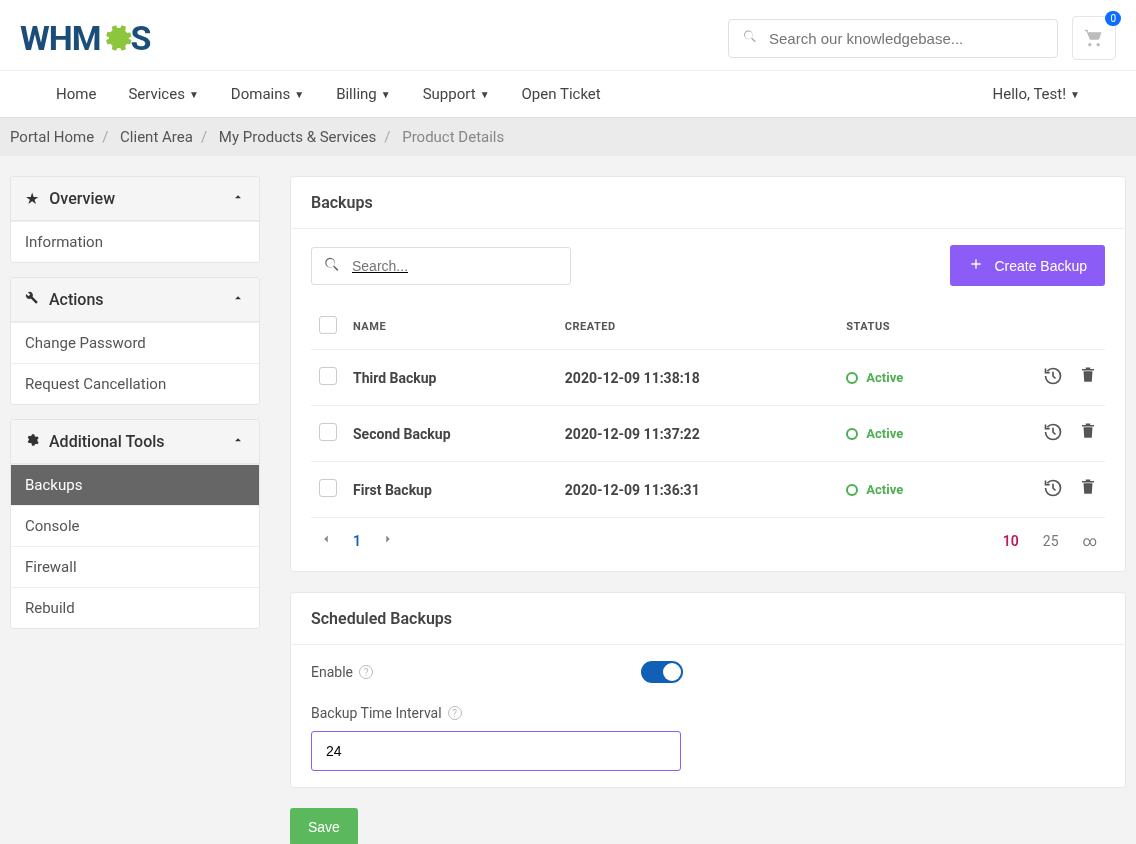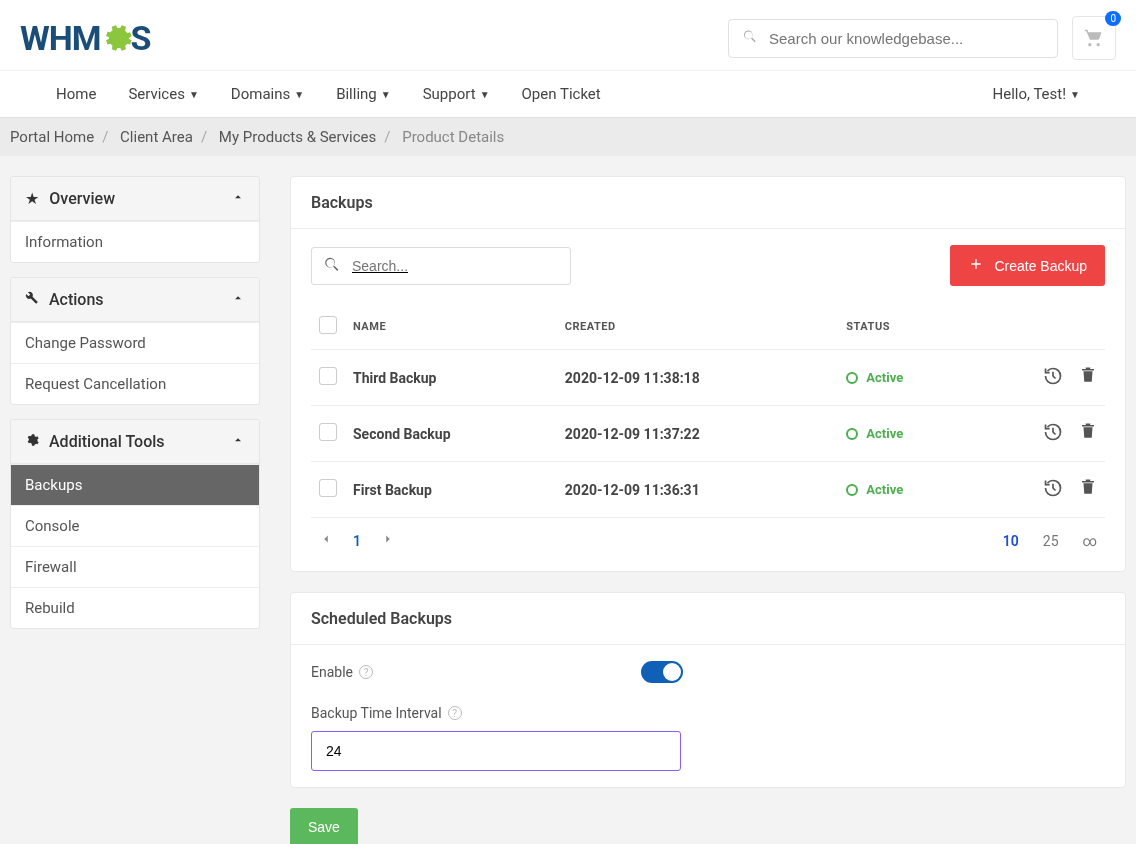--- a/index.html
+++ b/index.html
@@ -38,37 +38,37 @@
 
 .main-col { flex: 1; display: flex; flex-direction: column; gap: 20px; }
 .card { background: #fff; border: 1px solid #e8e8e8; border-radius: 4px; }
 .card-header { padding: 16px 20px; font-size: 16px; font-weight: 600; color: #444; border-bottom: 1px solid #eee; }
 .card-body { padding: 16px 20px; }
 
 .top-controls { display: flex; justify-content: space-between; align-items: center; margin-bottom: 18px; }
 .table-search { position: relative; width: 260px; }
 .table-search input { width: 100%; padding: 10px 12px 10px 40px; border: 1px solid #ddd; border-radius: 3px; font-size: 14px; text-decoration: underline; }
 .table-search .sicon { position: absolute; left: 12px; top: 50%; transform: translateY(-50%); color: #666; }
-.btn-primary { background: #ef4444; color: #fff; border: none; padding: 11px 18px; border-radius: 3px; font-size: 14px; font-weight: 500; display: flex; align-items: center; gap: 10px; cursor: pointer; }
+.btn-primary { background: #8b5cf6; color: #fff; border: none; padding: 11px 18px; border-radius: 3px; font-size: 14px; font-weight: 500; display: flex; align-items: center; gap: 10px; cursor: pointer; }
 
 .data-table { width: 100%; border-collapse: collapse; }
 .data-table th { text-align: left; padding: 12px 8px; font-size: 11px; font-weight: 700; letter-spacing: 0.5px; color: #555; border-bottom: 1px solid #eee; }
 .data-table td { padding: 16px 8px; border-bottom: 1px solid #eee; font-size: 14px; color: #444; font-weight: bold; }
 .data-table th:first-child, .data-table td:first-child { width: 34px; }
 .chk { width: 18px; height: 18px; border: 1px solid #ccc; border-radius: 3px; display: inline-block; }
 .status-active { color: #4caf50; display: flex; align-items: center; gap: 8px; font-size: 13px;}
 .status-dot { width: 12px; height: 12px; border: 2px solid #4caf50; border-radius: 50%; }
 .row-actions { display: flex; gap: 16px; justify-content: flex-end; }
 .action-icon { color: #555; cursor: pointer; }
 
 .pager { display: flex; justify-content: space-between; align-items: center; padding: 14px 8px 6px; }
 .pager-left { display: flex; align-items: center; gap: 20px; color: #888; }
 .pager-left .pgnum { color: #1160b7; font-weight: 600; }
 .pager-right { display: flex; gap: 24px; color: #777; }
-.pager-right .active-size { color: #1d4ed8; font-weight: 600; }
+.pager-right .active-size { color: #be185d; font-weight: 600; }
 
 .form-row { display: flex; align-items: center; margin-bottom: 22px; }
 .form-row .lbl { width: 330px; color: #555; font-size: 14px; display:flex; align-items:center; gap:6px;}
 .help-icon { width:14px; height:14px; border:1px solid #bbb; border-radius:50%; font-size:10px; color:#bbb; display:inline-flex; align-items:center; justify-content:center;}
 .toggle { width: 42px; height: 22px; background: #1160b7; border-radius: 11px; position: relative; cursor: pointer; }
 .toggle .knob { position: absolute; width: 18px; height: 18px; background: #fff; border-radius: 50%; top: 2px; right: 2px; }
 .form-group .glabel { color: #555; font-size: 14px; margin-bottom: 10px; display:flex; align-items:center; gap:6px;}
 .form-group input { width: 370px; padding: 11px 14px; border: 1px solid #8b5cf6; border-radius: 3px; font-size: 14px; }
 
 .save-btn { background: #5cb85c; color: #fff; border: none; padding: 11px 18px; border-radius: 3px; font-size: 14px; cursor: pointer; align-self:flex-start;}

